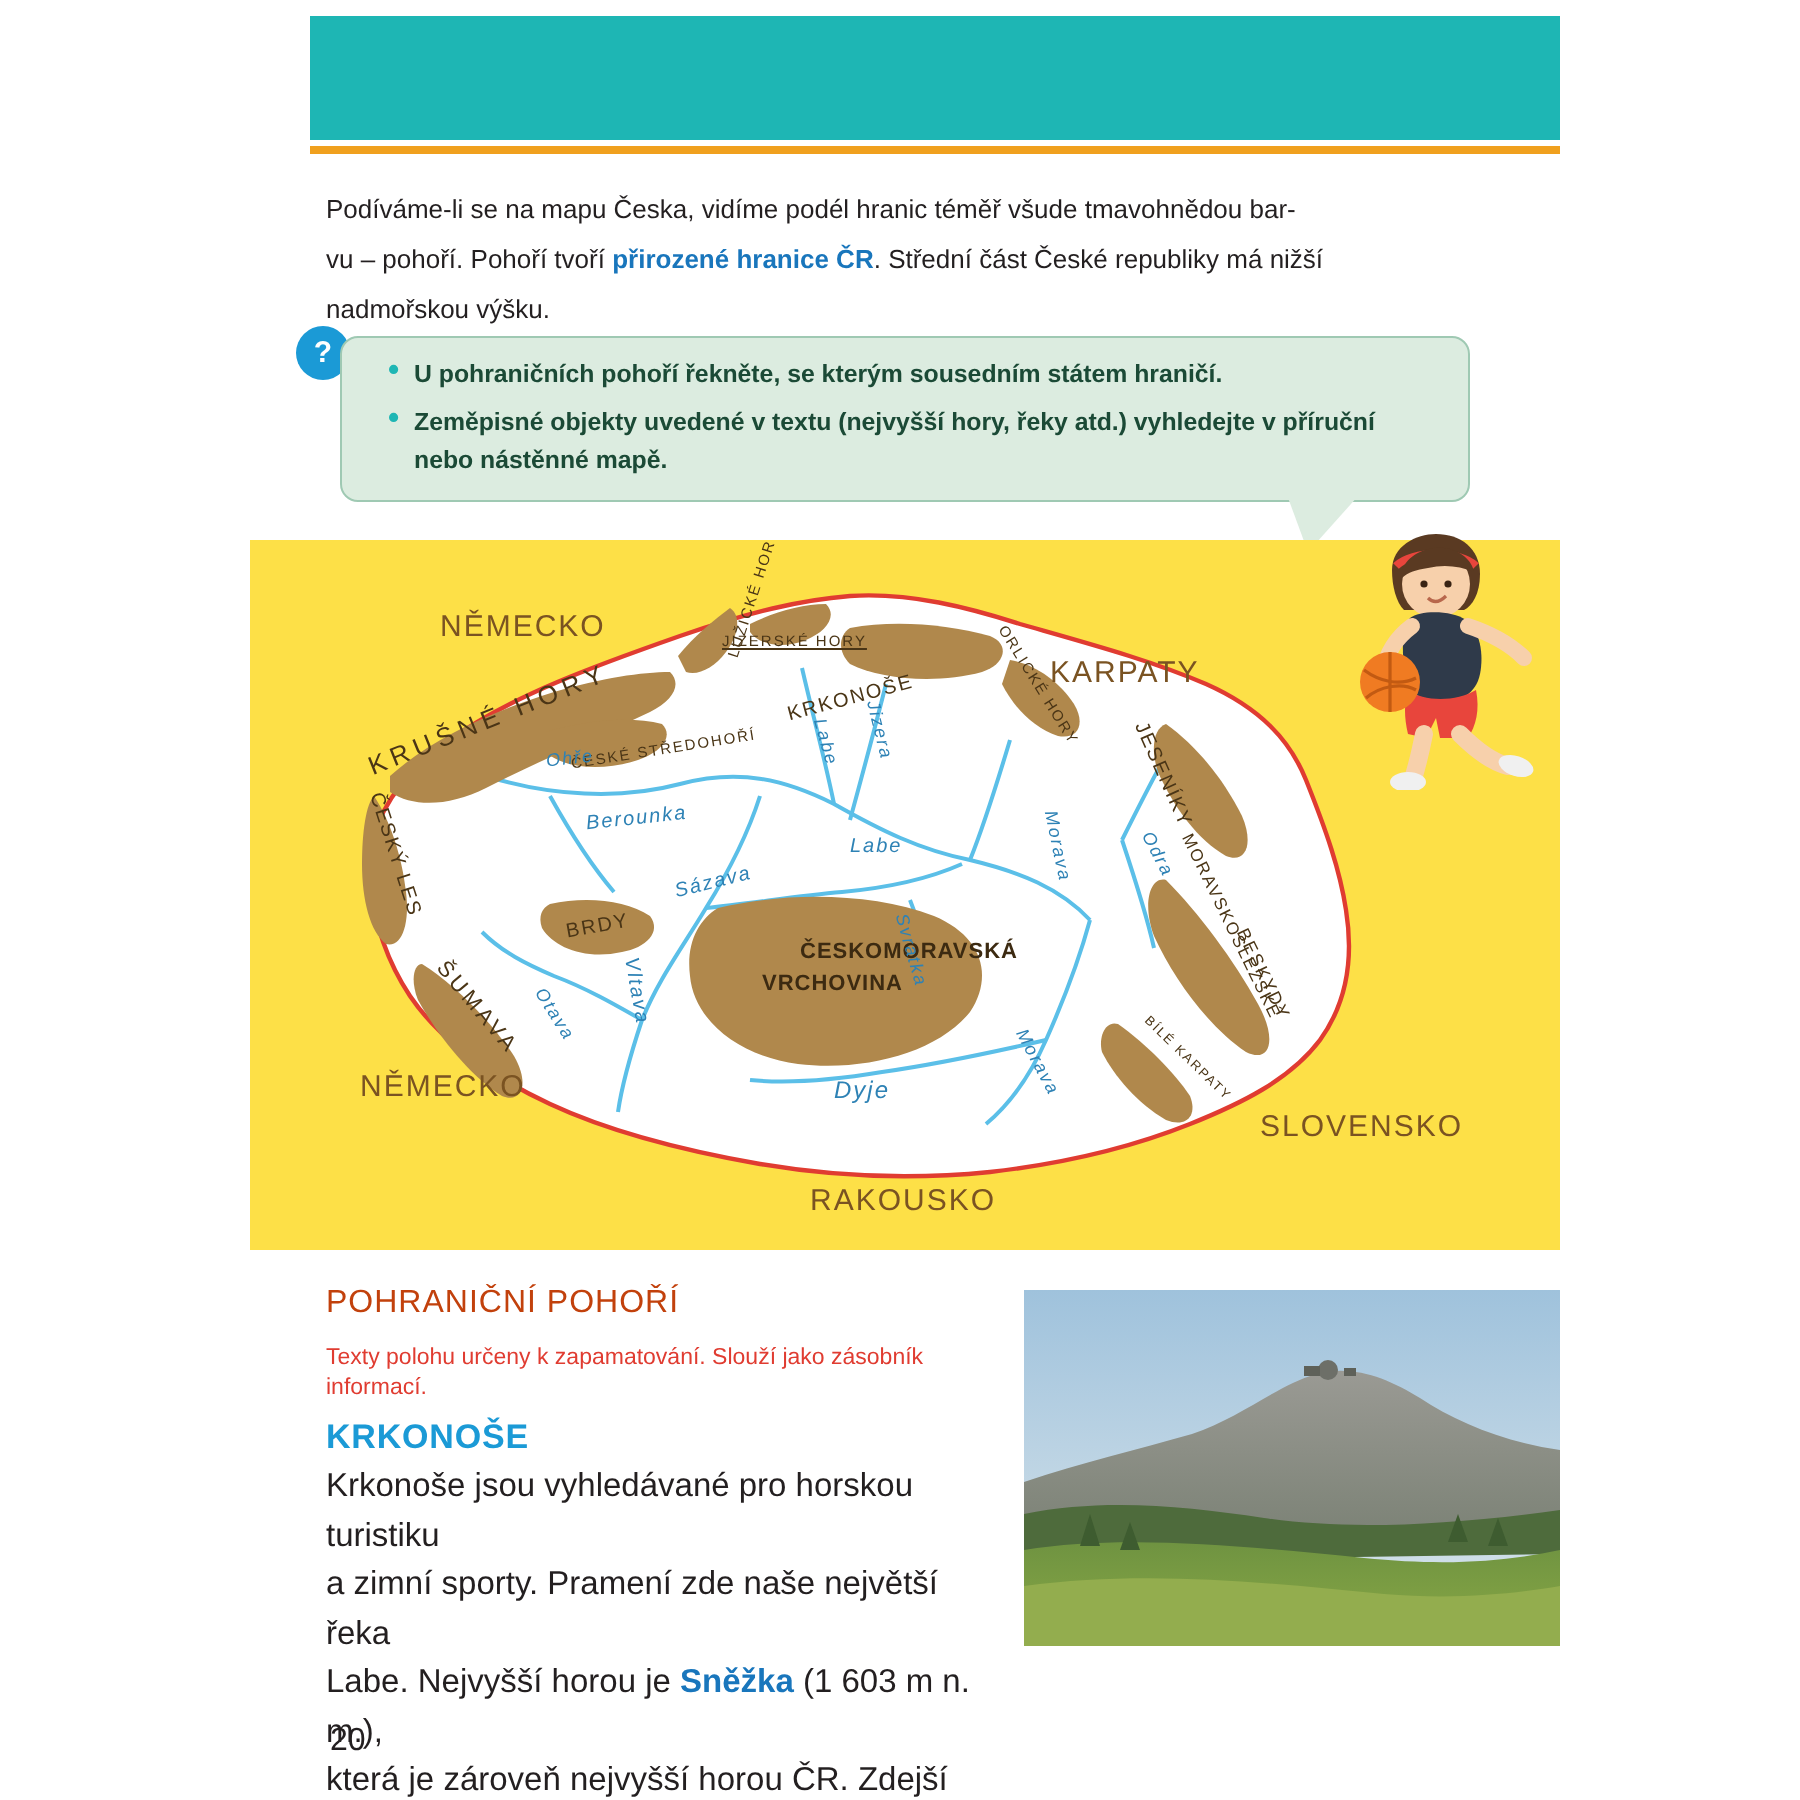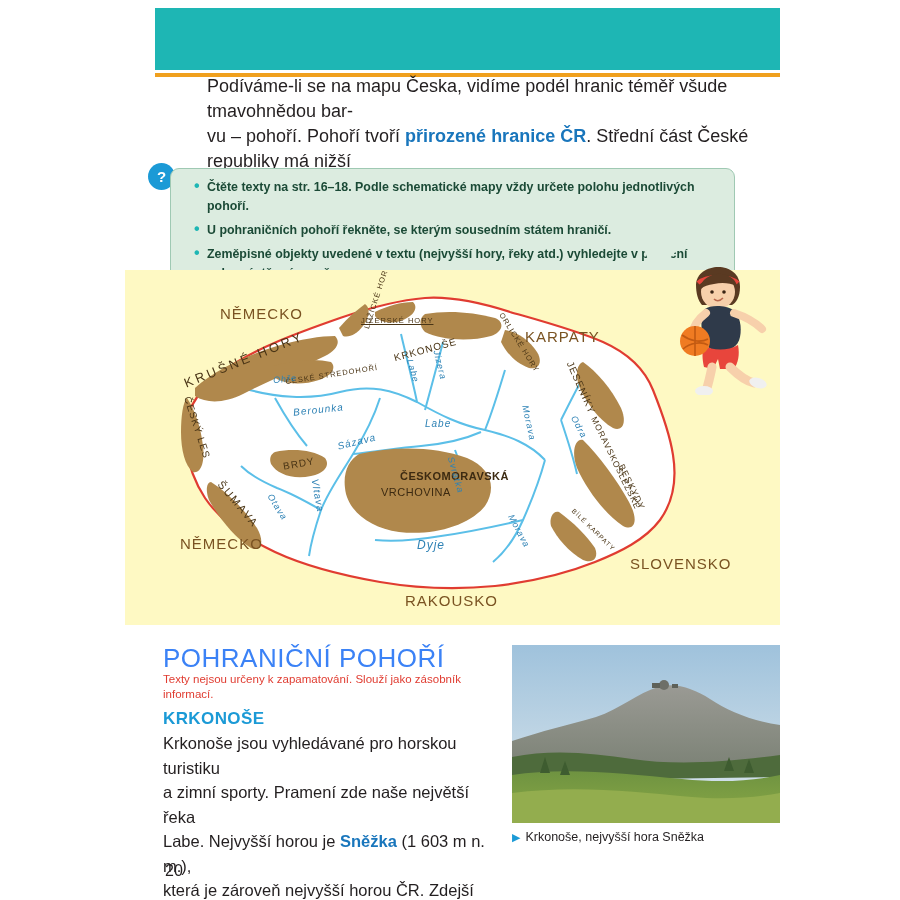--- a/index.html
+++ b/index.html
@@ -44,26 +44,25 @@
     top: 73px;
     width: 625px;
     height: 4px;
     background: #f0a01e;
   }
 
   
   .intro {
     position: absolute;
     left: 163px;
-    top: 74px;
+    top: 92px;
     width: 615px;
-    font-size: 18px;
+    font-size: 13px;
     line-height: 25px;
     color: #231f20;
-    margin-left: 44px;
   }
   .intro b.blue {
     color: #1976bc;
     font-weight: bold;
   }
 
   
   .taskbox {
     position: absolute;
     left: 170px;
@@ -121,21 +120,21 @@
     line-height: 27px;
   }
 
   
   .map-wrap {
     position: absolute;
     left: 125px;
     top: 270px;
     width: 655px;
     height: 355px;
-    background: #fef9c3;
+    background: #fde047;
     overflow: hidden;
   }
   .map-svg { display: block; }
   .map-label {
     position: absolute;
     font-size: 14px;
     color: #6e4a22;
     letter-spacing: 1px;
   }
   .map-label.country {
@@ -149,22 +148,22 @@
     top: 265px;
     width: 120px;
     height: 130px;
   }
 
   
   .sec-title {
     position: absolute;
     left: 163px;
     top: 643px;
-    font-size: 26px;
-    color: #3b82f6;
+    font-size: 16px;
+    color: #c2410c;
     letter-spacing: 0.5px;
   }
   .note {
     position: absolute;
     left: 163px;
     top: 672px;
     width: 330px;
     font-size: 11.5px;
     line-height: 15px;
     color: #e03c31;
@@ -233,21 +232,20 @@
     <span>Podíváme-li se na mapu Česka, vidíme podél hranic téměř všude tmavohnědou bar-</span>
     <br>
     <span>vu – pohoří. Pohoří tvoří </span><b class="blue">přirozené hranice ČR</b><span>. Střední část České republiky má nižší</span>
     <br>
     <span>nadmořskou výšku.</span>
   </div>
 
   <div class="q-badge">?</div>
   <div class="taskbox">
     <ul>
-      <li>Čtěte texty na str. 16–18. Podle schematické mapy vždy určete polohu jednotlivých pohoří.</li>
       <li>U pohraničních pohoří řekněte, se kterým sousedním státem hraničí.</li>
       <li>Zeměpisné objekty uvedené v textu (nejvyšší hory, řeky atd.) vyhledejte v příruční nebo nástěnné mapě.</li>
     </ul>
   </div>
   <div class="bubble-tail"></div>
 
   <div class="map-wrap">
     <svg class="map-svg" width="655" height="355" viewBox="0 0 655 355">
 
       <path d="M60,175 C55,150 70,120 100,100 C130,78 175,62 215,48 C250,36 275,30 300,28
@@ -299,21 +297,21 @@
     <div class="map-label" style="left:218px; top:22px;  transform:rotate(-72deg); font-size:7.5px; color:#4a3516;">LUŽICKÉ HORY</div>
     <div class="map-label" style="left:236px; top:46px;  font-size:7.5px; color:#4a3516;text-decoration:underline;">JIZERSKÉ HORY</div>
     <div class="map-label" style="left:268px; top:74px;  transform:rotate(-15deg); font-size:10px; letter-spacing:1px; color:#4a3516;">KRKONOŠE</div>
     <div class="map-label" style="left:360px; top:68px;  transform:rotate(58deg); font-size:7.5px; color:#4a3516;">ORLICKÉ HORY</div>
     <div class="map-label" style="left:160px; top:100px; transform:rotate(-9deg); font-size:7.5px; color:#4a3516;">ČESKÉ STŘEDOHOŘÍ</div>
     <div class="map-label" style="left:428px; top:112px; transform:rotate(66deg); font-size:10px; letter-spacing:1px; color:#4a3516;">JESENÍKY</div>
     <div class="map-label" style="left:40px;  top:152px; transform:rotate(72deg); font-size:10px; letter-spacing:1px; color:#4a3516;">ČESKÝ LES</div>
     <div class="map-label" style="left:158px; top:188px; transform:rotate(-10deg); font-size:10px; letter-spacing:1px; color:#4a3516;">BRDY</div>
     <div class="map-label" style="left:85px;  top:228px; transform:rotate(50deg); font-size:11px; letter-spacing:2px; color:#4a3516;">ŠUMAVA</div>
     <div class="map-label" style="left:238px; top:200px; font-size:11px; font-weight:bold; letter-spacing:0.5px; color:#3c2a11;margin-left:37px;">ČESKOMORAVSKÁ</div>
-    <div class="map-label" style="left:256px; top:216px; font-size:11px; font-weight:normal; letter-spacing:0.5px; color:#3c2a11;">VRCHOVINA</div>
+    <div class="map-label" style="left:256px; top:216px; font-size:11px; font-weight:bold; letter-spacing:0.5px; color:#3c2a11;">VRCHOVINA</div>
     <div class="map-label" style="left:440px; top:188px; transform:rotate(64deg); font-size:8.5px; color:#4a3516;">MORAVSKOSLEZSKÉ</div>
     <div class="map-label" style="left:482px; top:212px; transform:rotate(64deg); font-size:9px; color:#4a3516;">BESKYDY</div>
     <div class="map-label" style="left:440px; top:256px; transform:rotate(44deg); font-size:6.5px; color:#4a3516;">BÍLÉ KARPATY</div>
 
     <div class="map-label" style="left:148px; top:104px; transform:rotate(-6deg); font-size:9px; font-style:italic; color:#2e82b5;">Ohře</div>
     <div class="map-label" style="left:276px; top:96px;  transform:rotate(74deg); font-size:9px; font-style:italic; color:#2e82b5;">Labe</div>
     <div class="map-label" style="left:300px; top:90px;  transform:rotate(76deg); font-size:9px; font-style:italic; color:#2e82b5;">Jizera</div>
     <div class="map-label" style="left:168px; top:134px; transform:rotate(-6deg); font-size:10px; font-style:italic; color:#2e82b5;">Berounka</div>
     <div class="map-label" style="left:300px; top:148px; font-size:10px; font-style:italic; color:#2e82b5;">Labe</div>
     <div class="map-label" style="left:212px; top:166px; transform:rotate(-14deg); font-size:10px; font-style:italic; color:#2e82b5;">Sázava</div>
@@ -355,21 +353,21 @@
       <ellipse cx="90" cy="118" rx="9" ry="5" fill="#f0f0f0" transform="rotate(18 90 118)"></ellipse>
 
       <circle cx="27" cy="76" r="15" fill="#f07b22"></circle>
       <path d="M14,70 C22,76 32,78 40,74" stroke="#c25a12" stroke-width="1.6" fill="none"></path>
       <path d="M27,61 L27,91" stroke="#c25a12" stroke-width="1.6" fill="none"></path>
       <path d="M15,84 C22,78 33,76 40,80" stroke="#c25a12" stroke-width="1.6" fill="none"></path>
     </svg>
   </div>
 
   <div class="sec-title">POHRANIČNÍ POHOŘÍ</div>
-  <div class="note">Texty nejsou určeny k zapamatování. Slouží jako zásobník informací.</div>
+  <div class="note">Texty polohu určeny k zapamatování. Slouží jako zásobník informací.</div>
   <div class="sub-title">KRKONOŠE</div>
   <div class="body-text">
     <span>Krkonoše jsou vyhledávané pro horskou turistiku</span><br>
     <span>a zimní sporty. Pramení zde naše největší řeka</span><br>
     <span>Labe. Nejvyšší horou je </span><b class="blue">Sněžka</b><span> (1 603 m n. m.),</span><br>
     <span>která je zároveň nejvyšší horou ČR. Zdejší hor-</span><br>
     <br>
     
   </div>
 
@@ -404,18 +402,15 @@
       <path d="M0,148 C60,140 120,146 180,152 C215,155 245,152 268,148 L268,178 L0,178 Z" fill="#93ad4e"></path>
 
       <g fill="#3e5c30">
         <polygon points="28,128 33,112 38,128"></polygon>
         <polygon points="48,130 53,116 58,130"></polygon>
         <polygon points="212,126 217,112 222,126"></polygon>
         <polygon points="232,128 237,114 242,128"></polygon>
       </g>
     </svg>
   </div>
-  <div class="caption">
-    <span class="tri">▶</span><span>Krkonoše, nejvyšší hora Sněžka</span>
-  </div>
 
   <div class="page-num">20</div>
 </div>
 
 </body></html>

